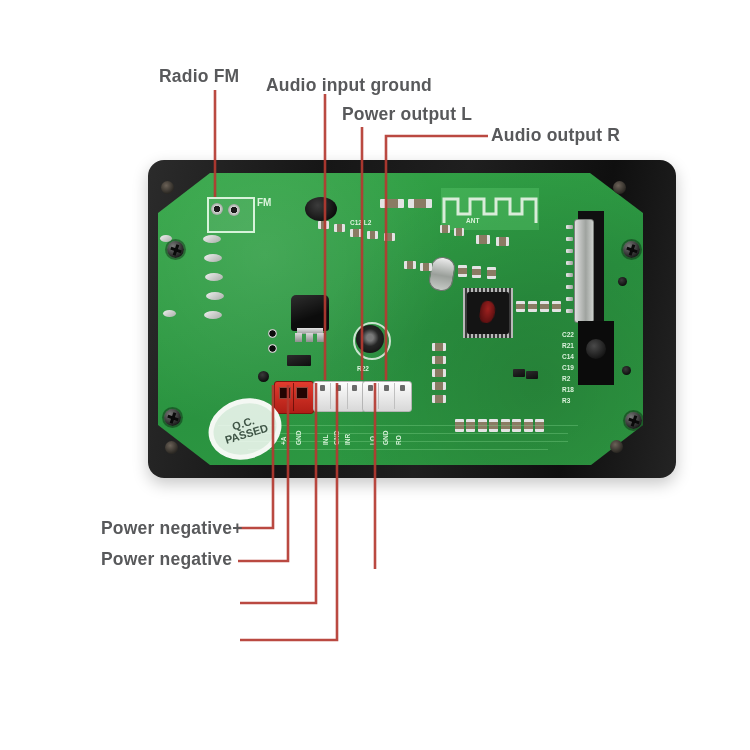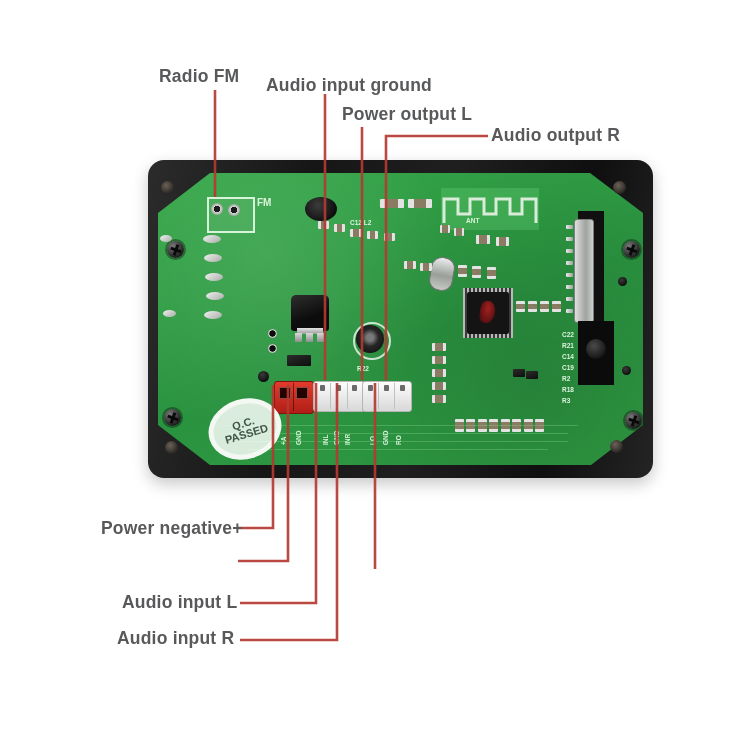--- a/index.html
+++ b/index.html
@@ -10,21 +10,21 @@
   .lbl{position:absolute;font-size:17.5px;font-weight:600;color:#58595b;
        letter-spacing:.2px;white-space:nowrap;z-index:45;}
 
   
   .leads{position:absolute;left:0;top:0;z-index:40;pointer-events:none;}
   .leads path{fill:none;stroke-width:2.6;opacity:.92;}
 
   
   .frame{position:absolute;left:148px;top:160px;width:505px;height:318px;border-radius:16px;
          background:linear-gradient(100deg,#2b2b2b,#161616 30%,#1f1f1f 55%,#0f0f0f 80%,#242424);
-         box-shadow:0 6px 16px rgba(0,0,0,.22);}
+         box-shadow:0 6px 16px rgba(0,0,0,.22);padding-left:23px;}
   .chole{position:absolute;width:13px;height:13px;border-radius:50%;
          background:radial-gradient(circle at 40% 35%,#6b6258,#2b2823 70%);}
 
   
   .pcb{position:absolute;left:10px;top:13px;width:485px;height:292px;
        clip-path:polygon(52px 0,432px 0,485px 40px,485px 252px,433px 292px,52px 292px,0 252px,0 40px);
        background:
          radial-gradient(circle at 22% 28%, rgba(255,255,255,.10), transparent 42%),
          radial-gradient(circle at 78% 72%, rgba(0,0,0,.14), transparent 52%),
          linear-gradient(160deg,#35a748,#2a9340 55%,#2f9c43);}
@@ -271,15 +271,14 @@
     <path d="M316,383 V603 H240" stroke="#b43a31"></path>
     <path d="M337,383 V640 H240" stroke="#b43a31"></path>
     <path d="M375,383 V569" stroke="#b43a31"></path>
   </svg>
 
   <div class="lbl" style="left:159px;top:66px">Radio FM</div>
   <div class="lbl" style="left:266px;top:75px">Audio input ground</div>
   <div class="lbl" style="left:342px;top:104px">Power output L</div>
   <div class="lbl" style="left:491px;top:125px">Audio output R</div>
   <div class="lbl" style="left:101px;top:518px">Power negative+</div>
-  <div class="lbl" style="left:122px;top:592px">Audio input L</div>
-  <div class="lbl" style="left:117px;top:628px">Audio input R</div>
+  <div class="lbl" style="left:101px;top:549px">Power negative</div>
 </div>
 
 </body></html>

